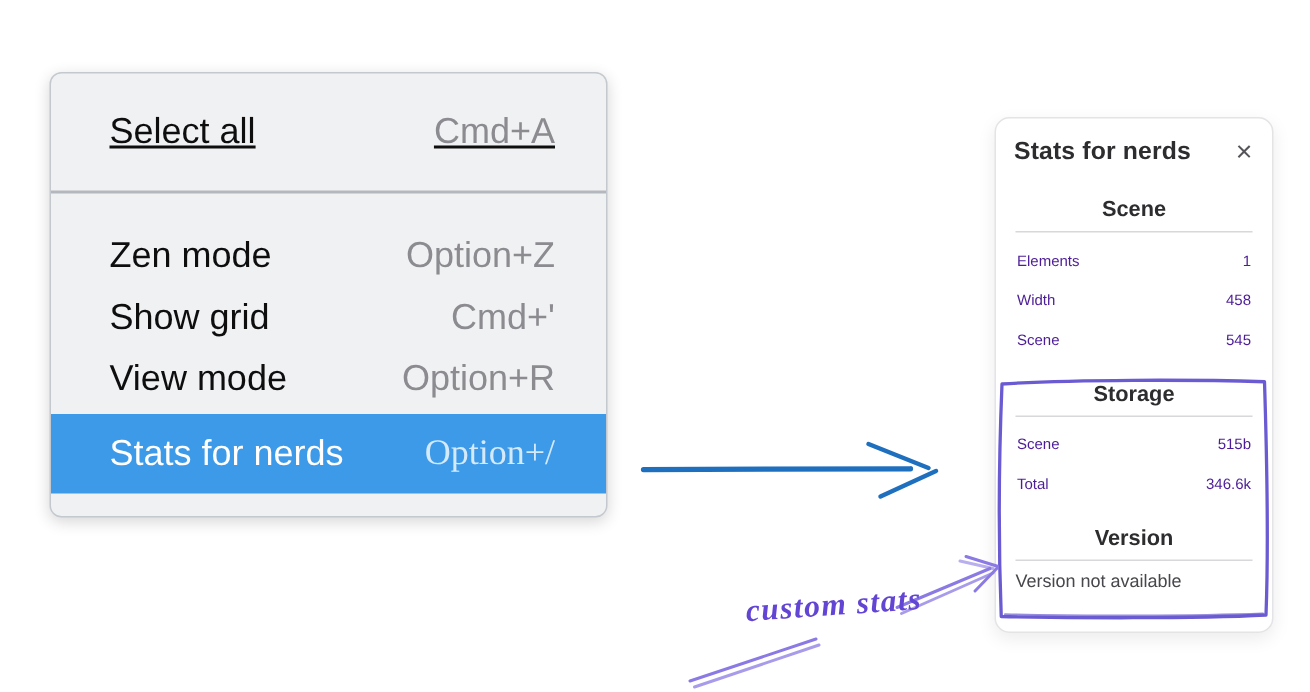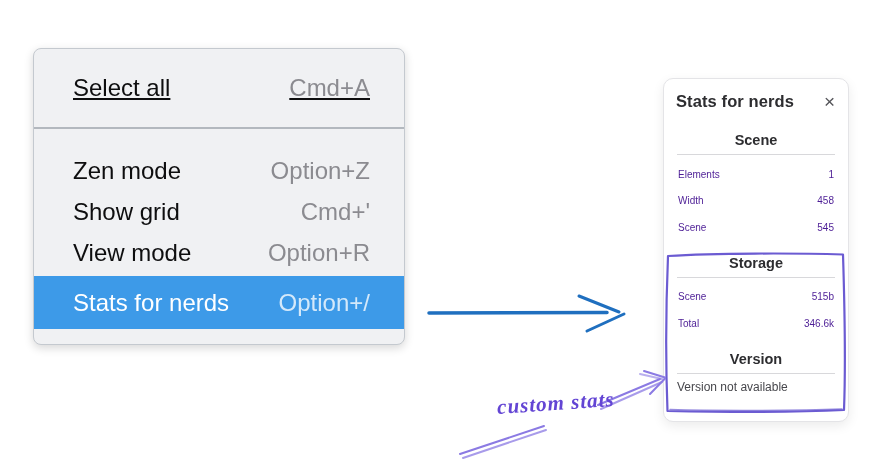--- a/index.html
+++ b/index.html
@@ -15,21 +15,21 @@
   .menu-row{
     display:flex;justify-content:space-between;align-items:center;
     padding:0 34px 0 39px;font-size:24px;color:#0e0e0f;
   }
   .menu-row.tall{height:78px;text-decoration:underline;}
   .menu-divider{height:2px;background:#b3b8be;}
   .menu-group{padding-top:21px;}
   .menu-group .menu-row{height:41px;}
   .menu-row.selected{height:53px;background:#3d9ae8;color:#ffffff;margin-top:3px;}
   .mi-shortcut{color:#8b8b90;}
-  .menu-row.selected .mi-shortcut{color:rgba(255,255,255,0.78);}
+  .menu-row.selected .mi-shortcut{color:rgba(255,255,255,0.78);font-family:Liberation Serif, serif;}
 
   
   .panel{
     position:absolute;left:663px;top:78px;width:186px;height:344px;
     background:#ffffff;border:1px solid #e4e4e7;border-radius:10px;
     box-shadow:0 4px 12px rgba(0,0,0,0.08);box-sizing:border-box;
     padding:13px 12px 10px 12px;color:#3b3b40;
   }
   .panel-header{display:flex;justify-content:space-between;align-items:center;}
   .panel-title{font-size:16.5px;font-weight:bold;color:#2d2d30;letter-spacing:0.1px;}

